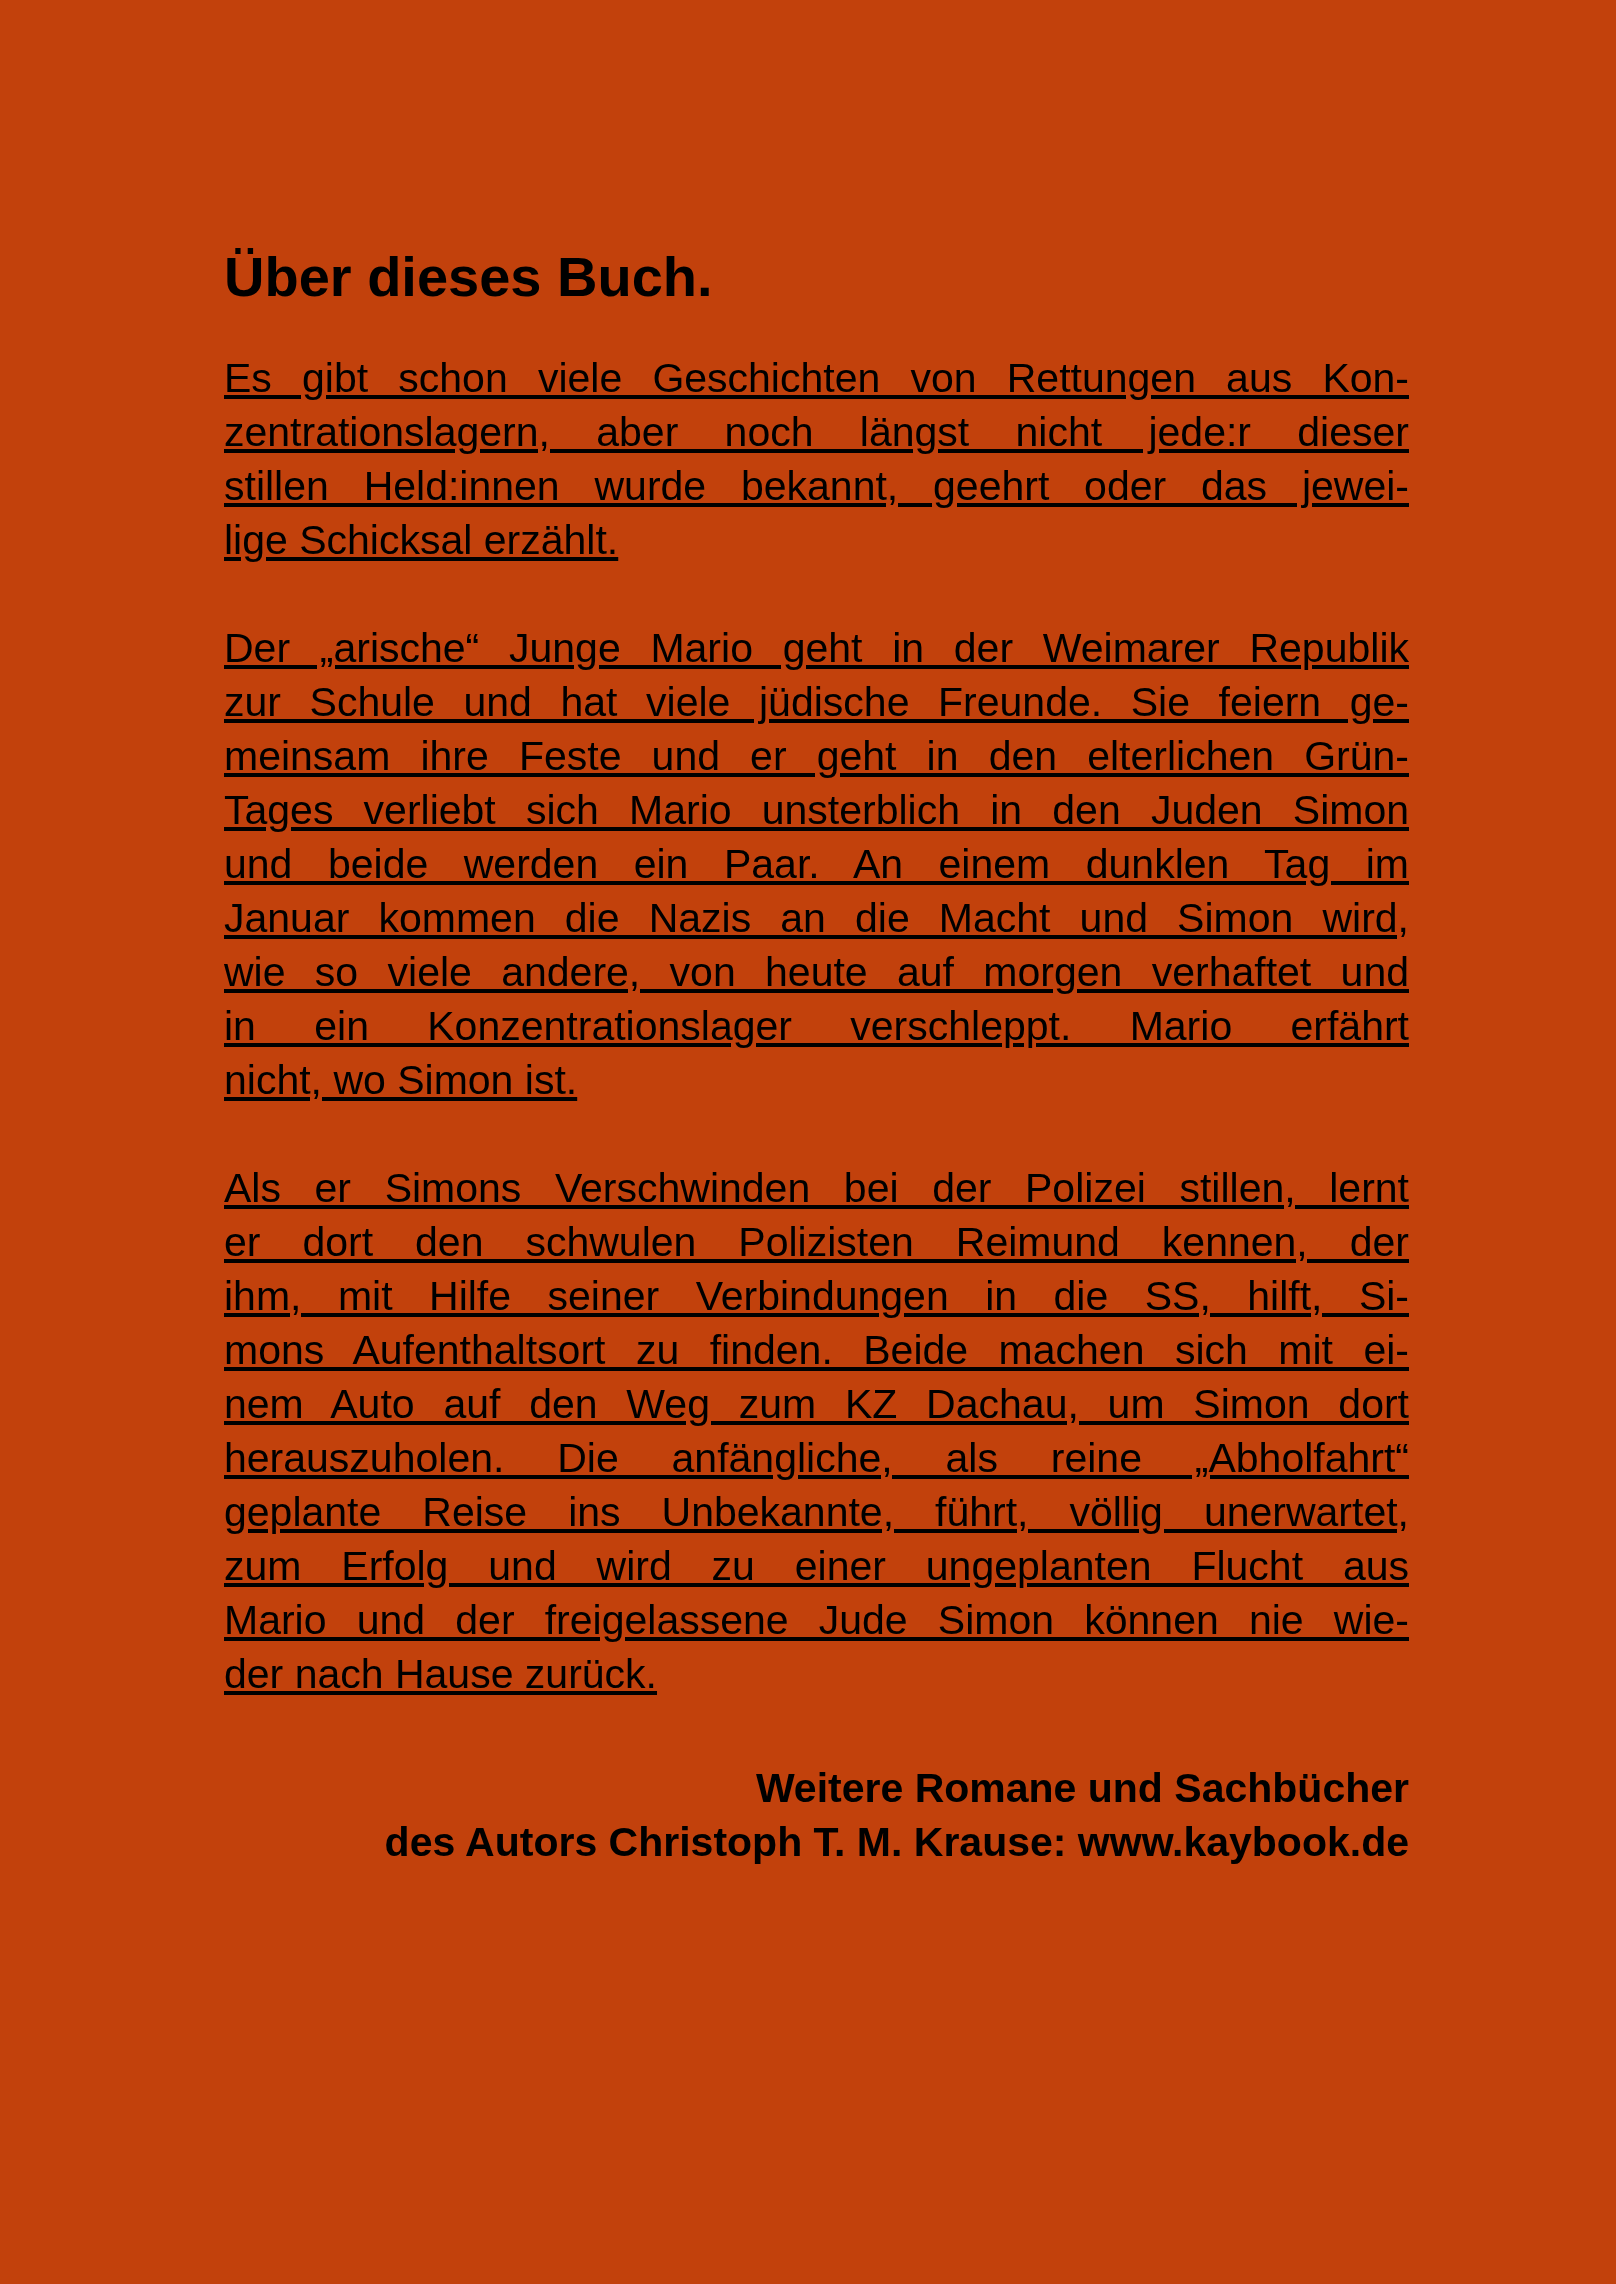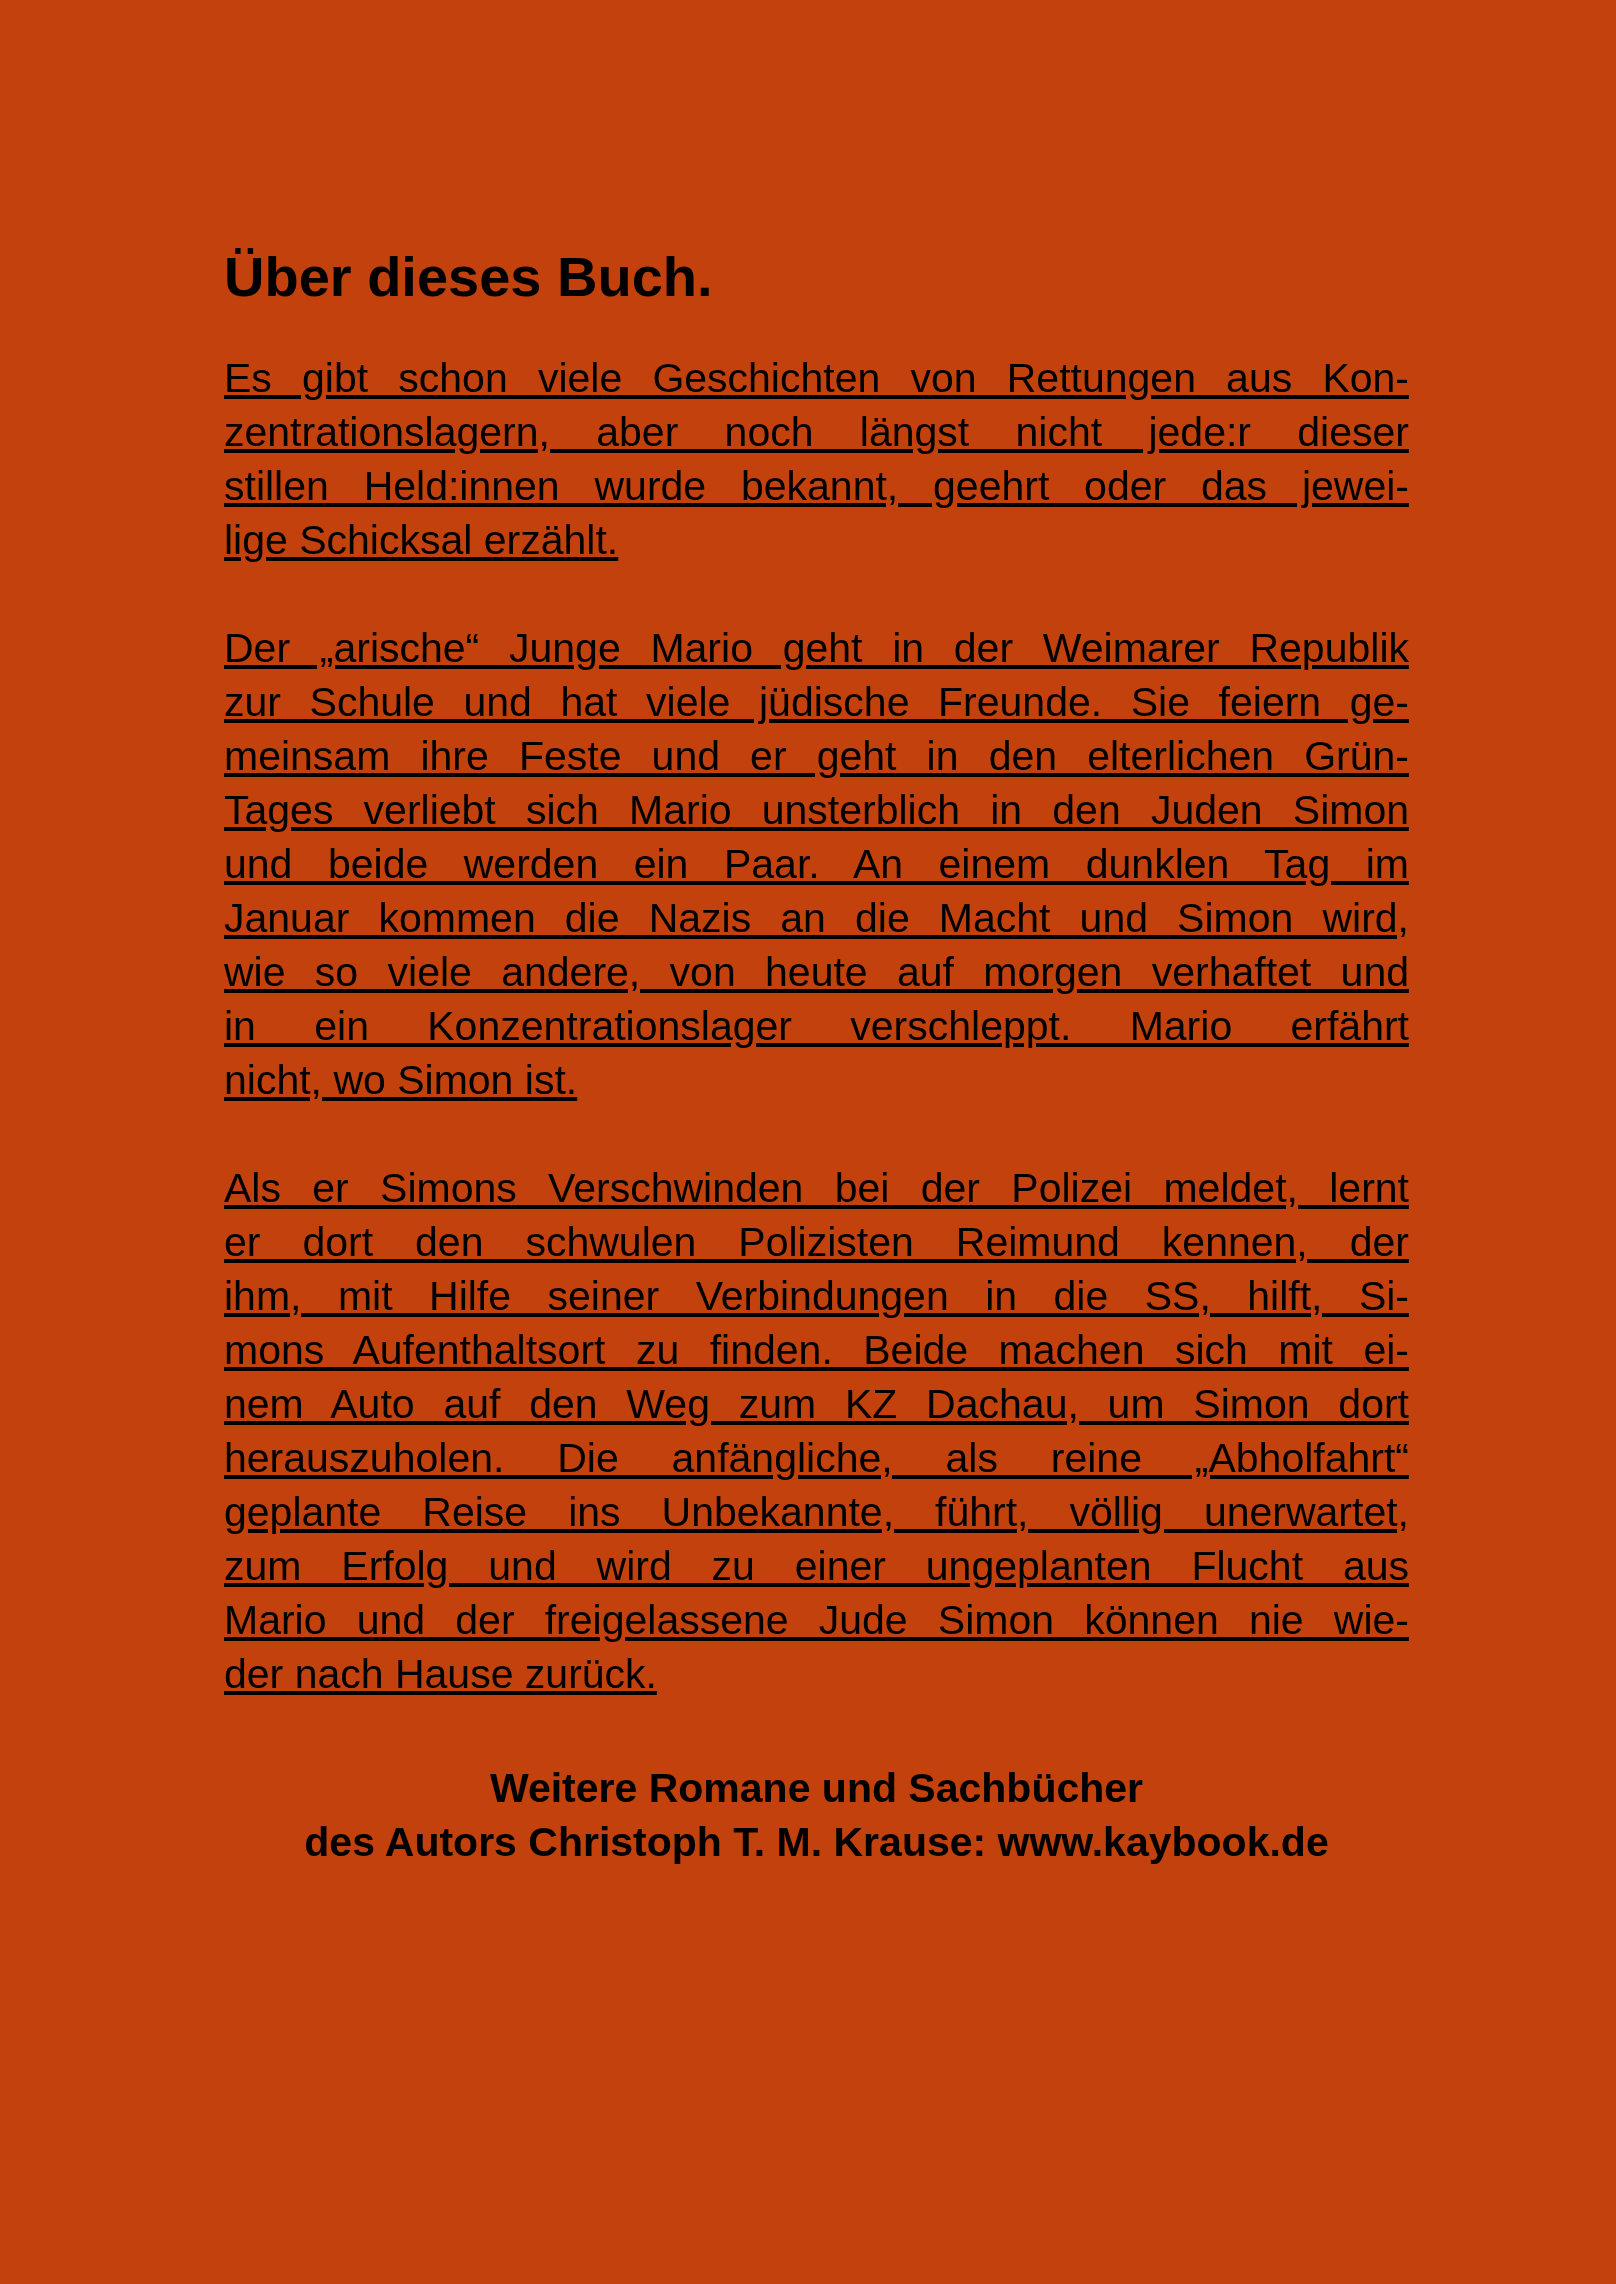--- a/index.html
+++ b/index.html
@@ -45,21 +45,21 @@
   .para .line.last {
     text-align-last: left;
   }
   .footer {
     margin-top: 60px;
     font-size: 41px;
     line-height: 54px;
     font-weight: bold;
   }
   .footer-line {
-    text-align: center;
+    text-align: right;
   }
 </style>
 </head>
 <body>
 
 <div class="page">
   <div class="content">
 
     <h1 class="title">Über dieses Buch.</h1>
 
@@ -76,21 +76,21 @@
         <div class="line">meinsam ihre Feste und er geht in den elterlichen Grün-</div>
         <div class="line">Tages verliebt sich Mario unsterblich in den Juden Simon</div>
         <div class="line">und beide werden ein Paar. An einem dunklen Tag im</div>
         <div class="line">Januar kommen die Nazis an die Macht und Simon wird,</div>
         <div class="line">wie so viele andere, von heute auf morgen verhaftet und</div>
         <div class="line">in ein Konzentrationslager verschleppt. Mario erfährt</div>
         <div class="line last">nicht, wo Simon ist.</div>
       </div>
 
     <div class="para">
-        <div class="line">Als er Simons Verschwinden bei der Polizei meldet, lernt</div>
+        <div class="line">Als er Simons Verschwinden bei der Polizei stillen, lernt</div>
         <div class="line">er dort den schwulen Polizisten Reimund kennen, der</div>
         <div class="line">ihm, mit Hilfe seiner Verbindungen in die SS, hilft, Si-</div>
         <div class="line">mons Aufenthaltsort zu finden. Beide machen sich mit ei-</div>
         <div class="line">nem Auto auf den Weg zum KZ Dachau, um Simon dort</div>
         <div class="line">herauszuholen. Die anfängliche, als reine „Abholfahrt“</div>
         <div class="line">geplante Reise ins Unbekannte, führt, völlig unerwartet,</div>
         <div class="line">zum Erfolg und wird zu einer ungeplanten Flucht aus</div>
         <div class="line">Mario und der freigelassene Jude Simon können nie wie-</div>
         <div class="line last">der nach Hause zurück.</div>
       </div>

